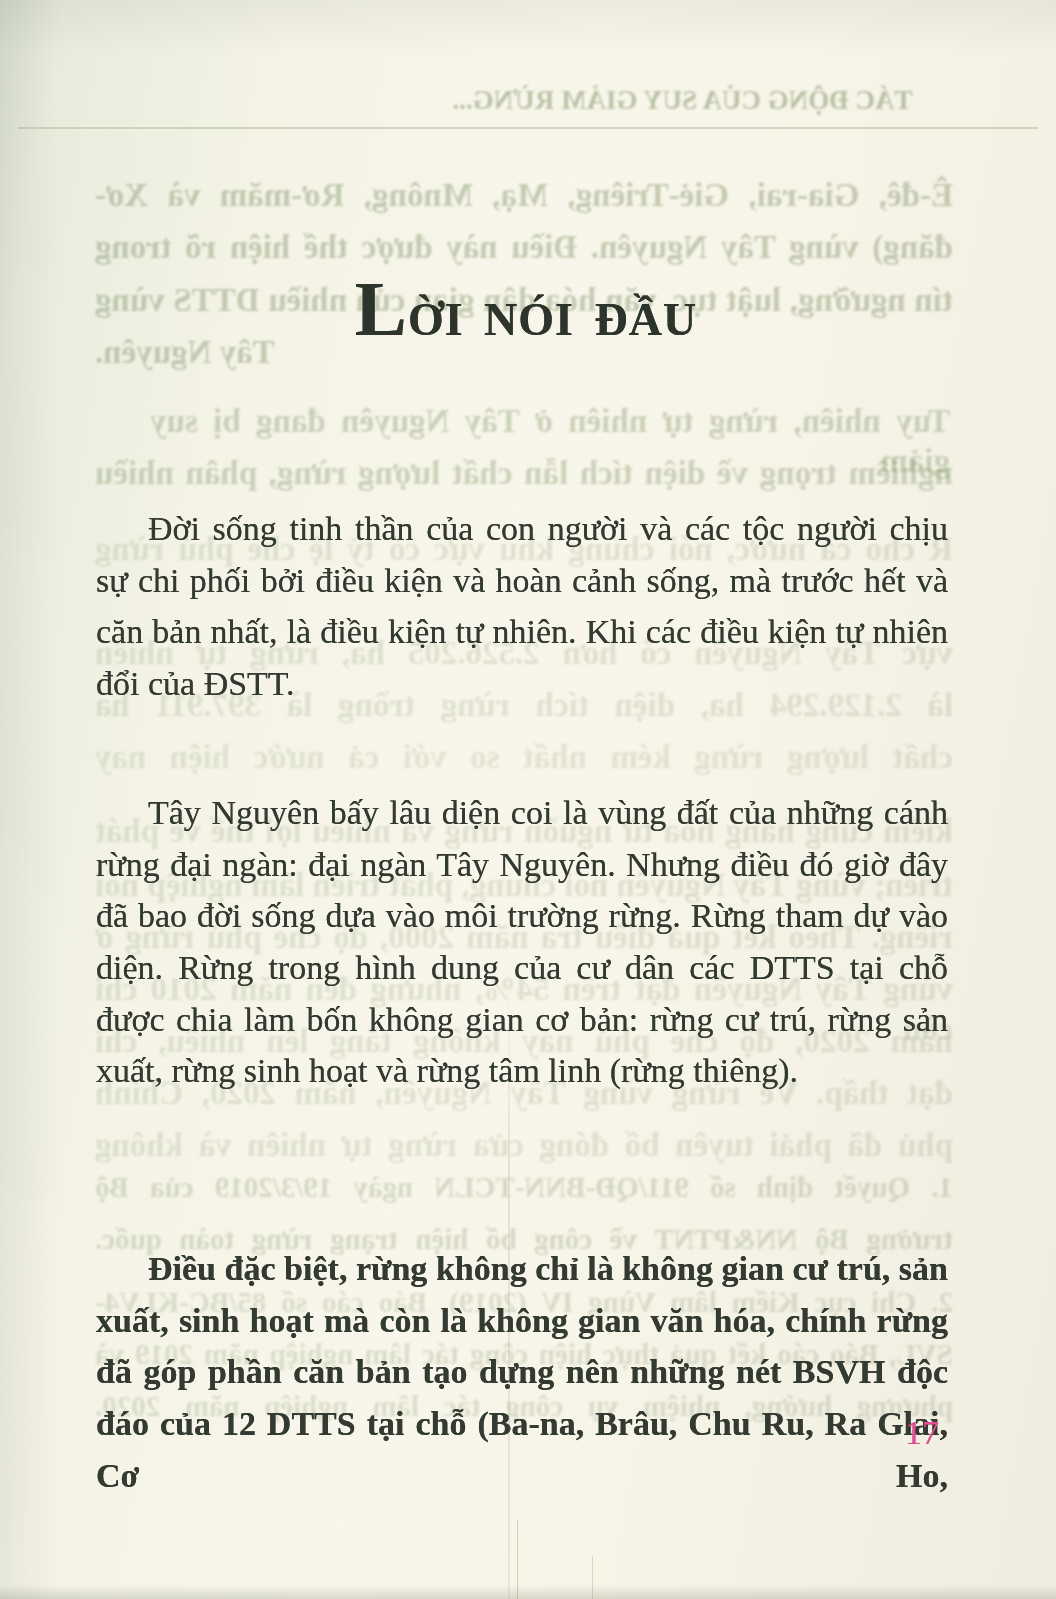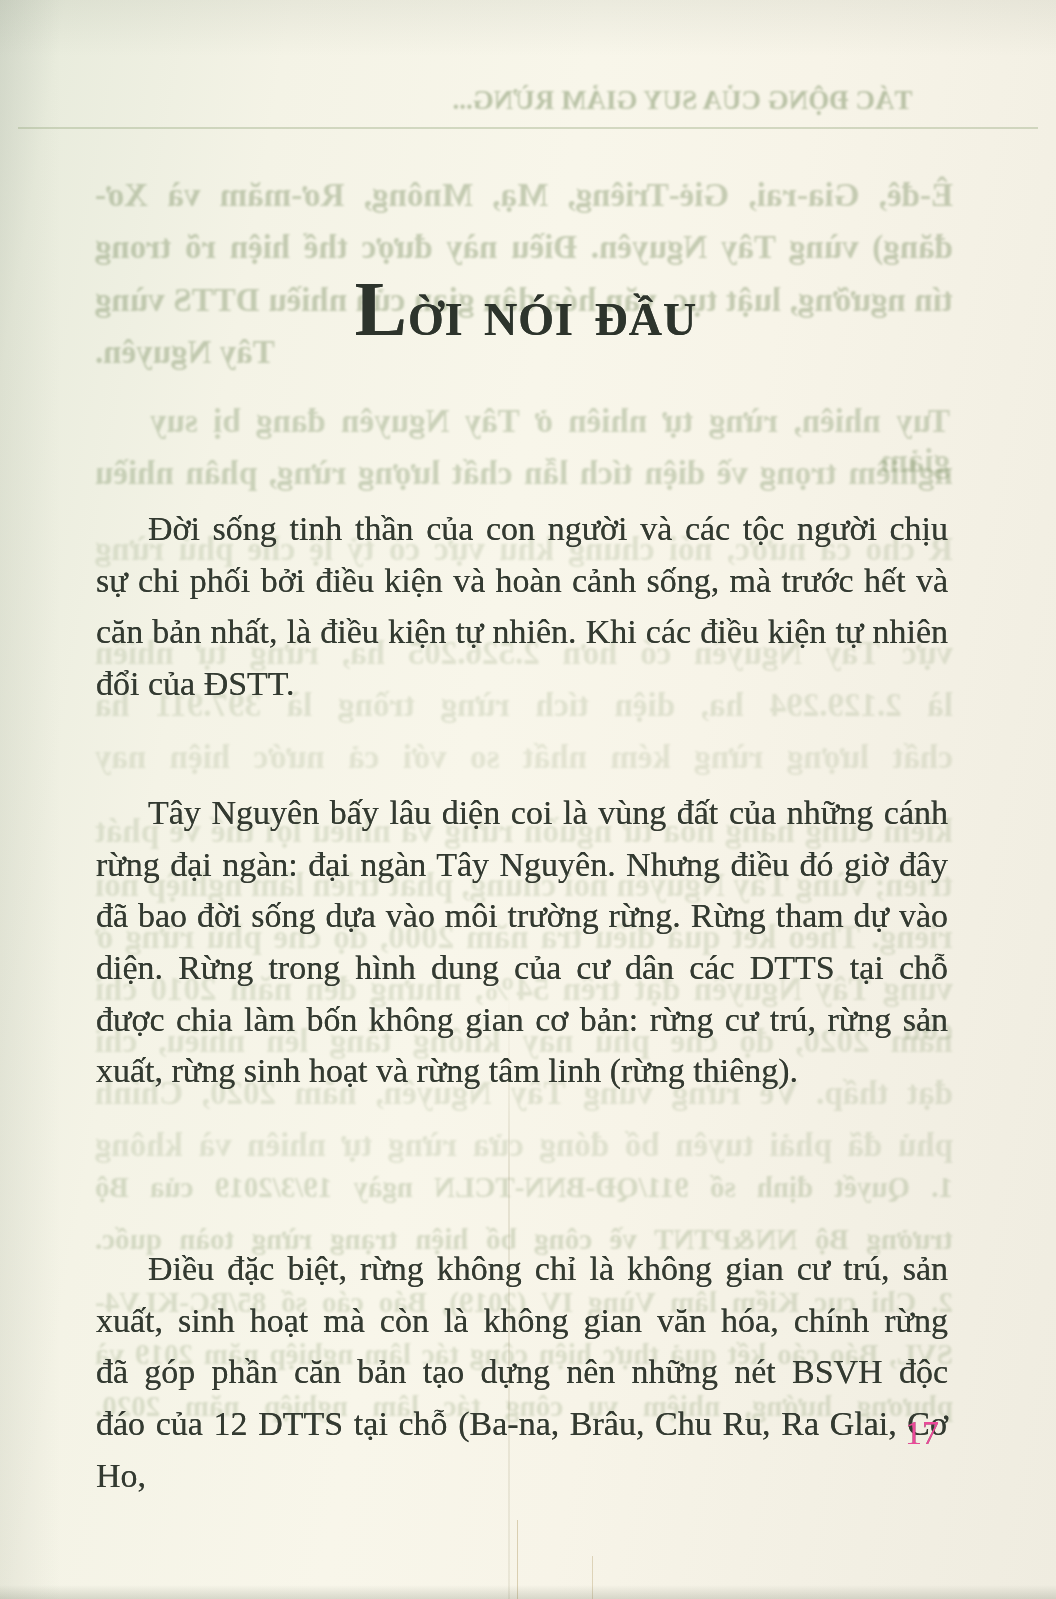--- a/index.html
+++ b/index.html
@@ -43,21 +43,21 @@
   .para{
     position:absolute;left:96px;width:852px;
     font-size:34px;line-height:51.7px;color:#333a31;
     text-shadow:0 0 .6px rgba(45,52,42,.85);
   }
   .para .line{text-align:justify;text-align-last:justify;height:51.7px;}
   .para .line.indent{text-indent:52px;}
   .para .line.endline{text-align:right;text-align-last:left;}
   #p1{top:503px;}
   #p2{top:787px;}
-  #p3{top:1243px;}
+  #p3{top:1243px;font-weight:bold;}
 
   .pageno{position:absolute;left:886px;top:1414px;width:72px;
     font-size:34px;color:#ec4899;text-align:center;
     text-shadow:0 0 .5px rgba(63,70,60,.8);}
 
   .crease{position:absolute;left:508px;top:985px;width:2px;height:614px;
     background:linear-gradient(to bottom,rgba(115,105,60,0),rgba(115,105,60,.14) 30%,rgba(115,105,60,.10));}
   .scratch1{position:absolute;left:517px;top:1520px;width:1px;height:79px;background:rgba(150,120,50,.30);}
   .scratch2{position:absolute;left:592px;top:1556px;width:1px;height:43px;background:rgba(150,120,50,.26);}
 </style>

